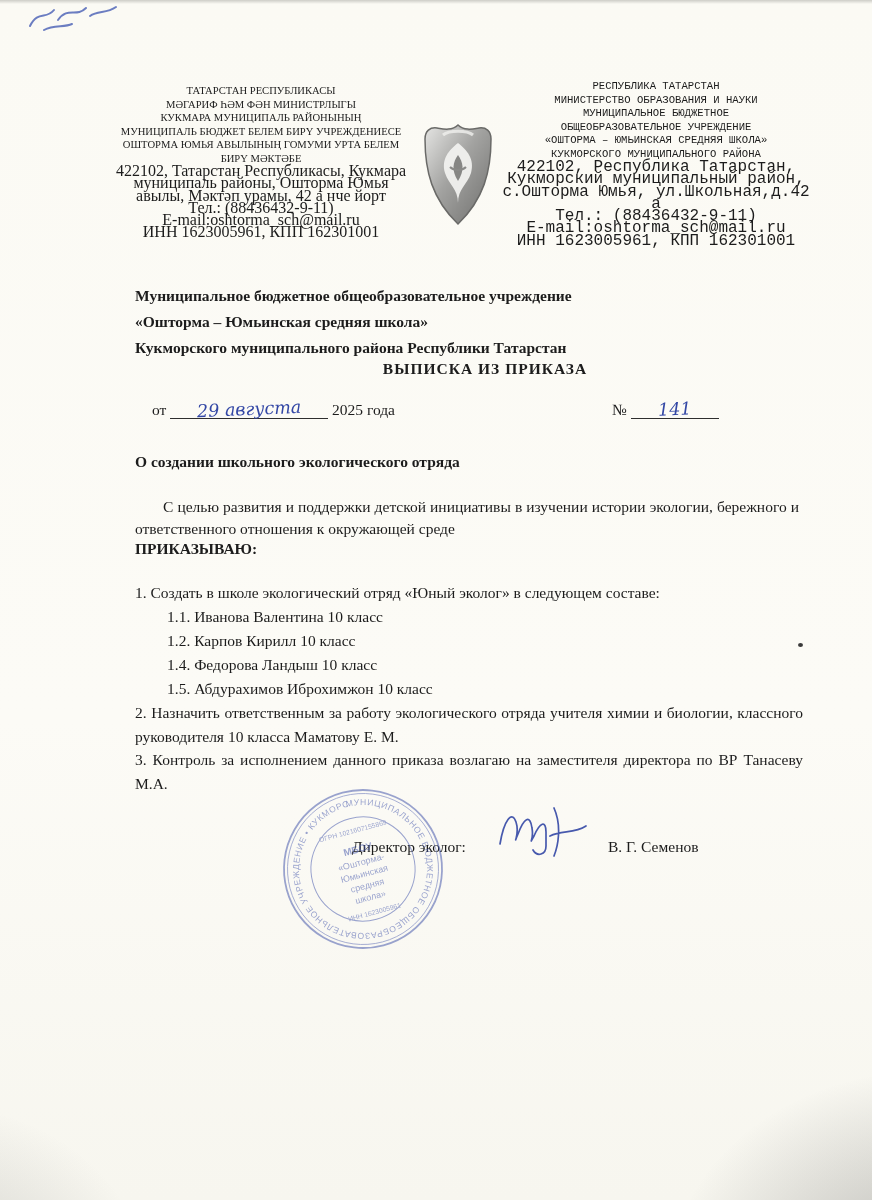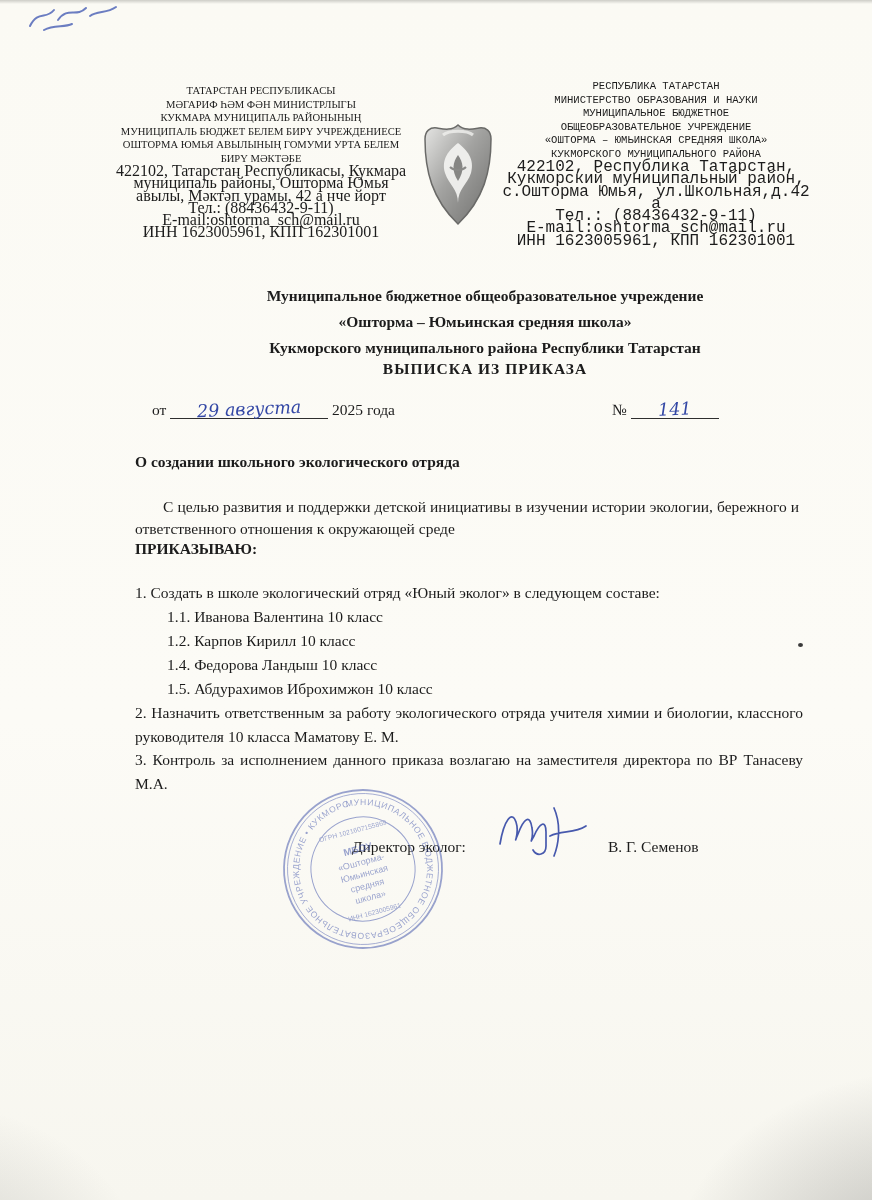--- a/index.html
+++ b/index.html
@@ -16,21 +16,21 @@
     background:radial-gradient(ellipse at 100% 100%,rgba(80,80,80,.38),transparent 62%);}
   .shade-bl{position:absolute;left:-70px;bottom:-90px;width:260px;height:220px;
     background:radial-gradient(ellipse at 0% 100%,rgba(90,90,90,.25),transparent 60%);}
 
   
   .hcol{position:absolute;text-align:center;}
   .hline{font-size:10.6px;line-height:13.5px;}
   .hline.addr{font-size:16px;line-height:12.3px;}
 
   
-  .title-block{position:absolute;left:135px;top:283px;width:700px;text-align:center;}
+  .title-block{position:absolute;left:135px;top:283px;width:700px;}
   .title-line{font-weight:bold;font-size:15.5px;line-height:26px;}
   .doc-type{position:absolute;left:135px;top:360px;width:700px;text-align:center;
     font-weight:bold;font-size:15.5px;letter-spacing:1px;}
 
   
   .date-row{position:absolute;top:398px;left:152px;font-size:15.5px;}
   .num-row{position:absolute;top:398px;left:612px;font-size:15.5px;}
   .fill-line{display:inline-block;border-bottom:1.3px solid #2e2e2e;text-align:center;vertical-align:bottom;}
   .hand{font-family:"DejaVu Serif",serif;font-style:italic;color:#3347a5;
     font-size:17.5px;display:inline-block;transform:rotate(-2.5deg) translateY(1px);}

